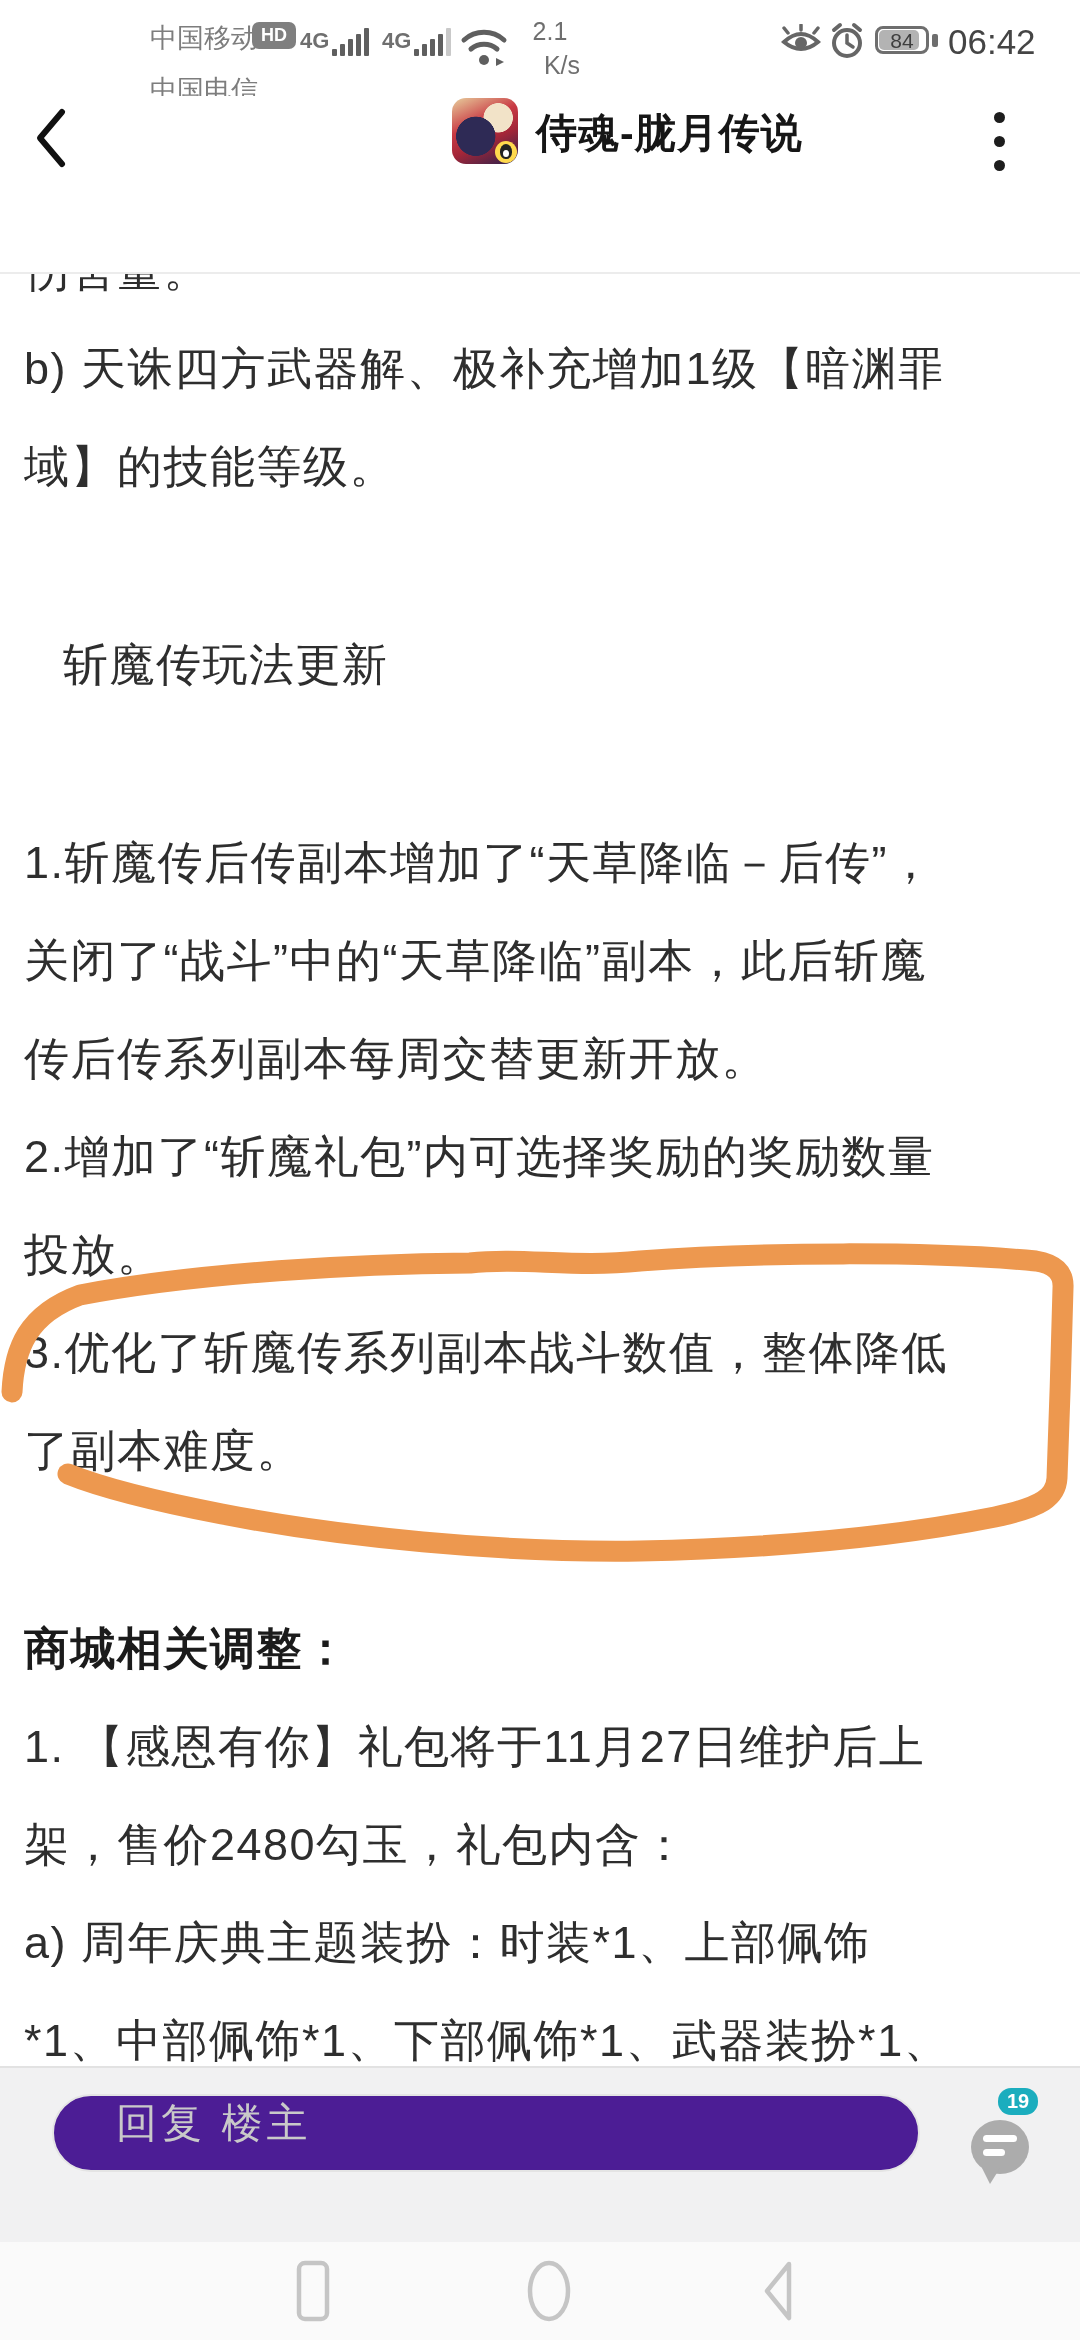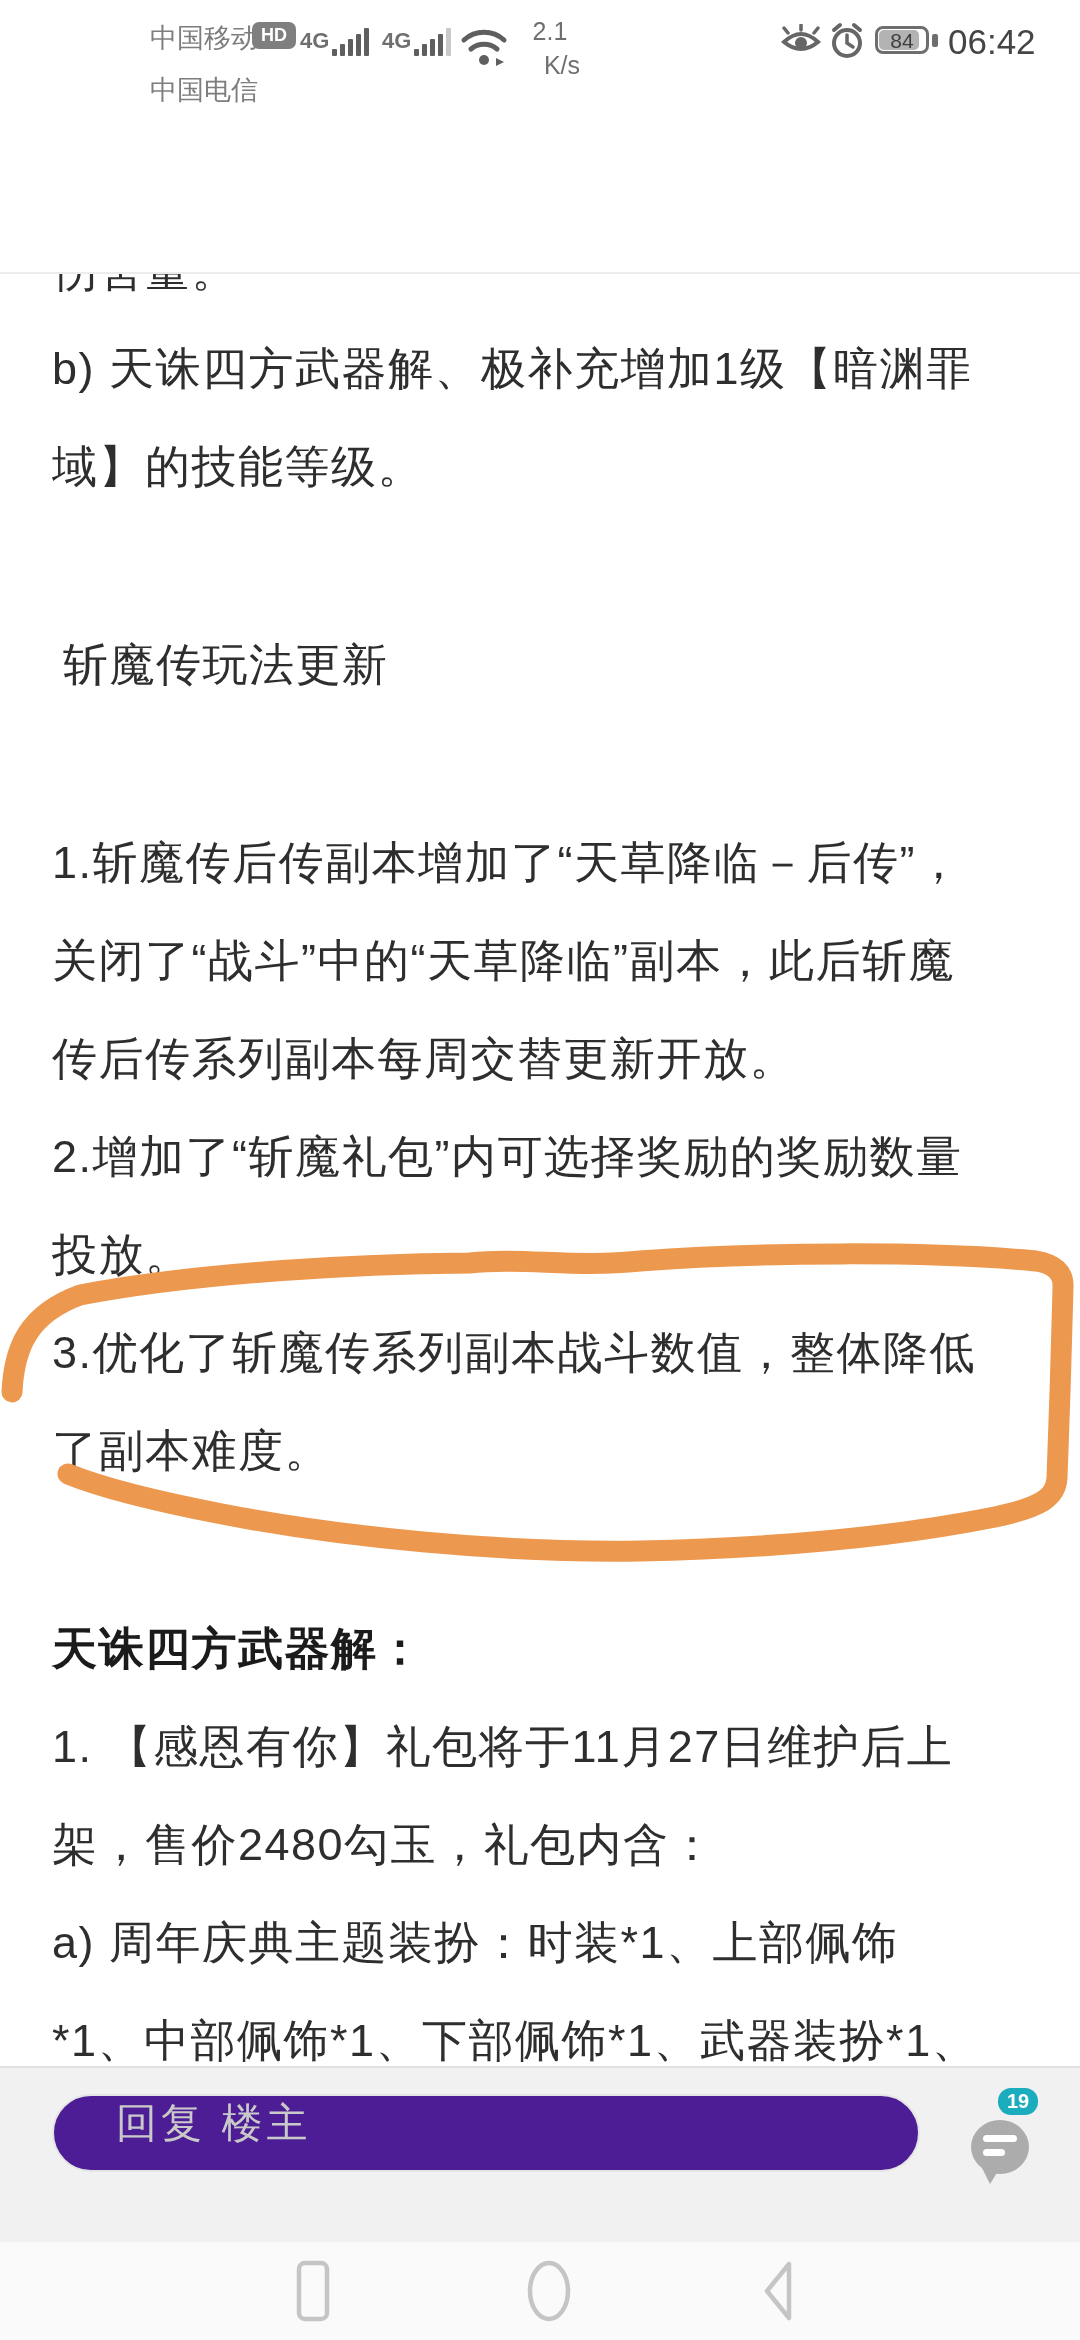--- a/index.html
+++ b/index.html
@@ -31,21 +31,21 @@
       radial-gradient(circle at 70% 30%, #f2e3c8 0 22%, transparent 23%),
       linear-gradient(155deg,#e8cf9d 0%,#c93a44 38%,#a32638 62%,#27224d 100%);}
   .penguin{position:absolute;right:1px;bottom:1px;width:22px;height:22px;border-radius:50%;background:#ffd94d;}
   .penguin b{position:absolute;left:5px;top:3px;width:12px;height:15px;background:#222;border-radius:50% 50% 45% 45%;}
   .penguin i{position:absolute;left:8px;top:9px;width:6px;height:7px;background:#fff;border-radius:50%;}
   .app-title{position:absolute;left:536px;top:10px;font-size:41px;font-weight:600;color:#161616;letter-spacing:1px;white-space:nowrap;}
   .menu-btn{position:absolute;left:972px;top:6px;width:50px;height:80px;}
   .menu-btn s{position:absolute;left:22px;width:11px;height:11px;border-radius:50%;background:#1d1d1d;}
   
   .content-clip{position:absolute;left:0;top:272px;width:1080px;height:1794px;overflow:hidden;border-top:2px solid #ececec;background:#fff;}
-  .doc-line{height:98px;display:flex;align-items:center;padding-left:52px;font-size:45px;color:#2e2e2e;
+  .doc-line{height:98px;display:flex;align-items:center;padding-left:24px;font-size:45px;color:#2e2e2e;
     letter-spacing:1.5px;white-space:nowrap;}
   .doc-line.first{margin-top:-52px;}
   .doc-line.gap{margin-top:100px;}
   .doc-line.bold{font-weight:bold;color:#1b1b1b;}
   .doc-line.indent{padding-left:63px;}
   
   .annotation{position:absolute;left:0;top:0;pointer-events:none;}
   
   .reply-bar{position:absolute;left:0;top:2066px;width:1080px;height:176px;background:#f1f1f2;border-top:2px solid #e2e2e2;box-sizing:border-box;}
   .reply-input{position:absolute;left:52px;top:26px;width:868px;height:78px;background:#4c1d95;
@@ -106,35 +106,54 @@
       <path d="M6 8 L12 3 M32 8 L26 3" stroke="#666" stroke-width="4" stroke-linecap="round"></path>
     </svg>
     <div class="batt">
       <div class="batt-fill"></div>
       <div class="batt-txt">84</div>
     </div>
     <div class="batt-nub"></div>
     <span class="sb clock-txt" style="left:948px;top:22px;">06:42</span>
   </div>
 
+  <div class="app-bar">
+    <div class="back-btn">
+      <svg width="44" height="72" viewBox="0 0 44 72">
+        <polyline points="32,10 10,36 32,62" fill="none" stroke="#111" stroke-width="6" stroke-linecap="round" stroke-linejoin="round"></polyline>
+      </svg>
+    </div>
+    <div class="app-icon">
+      <span class="penguin">
+          <b></b>
+          <i></i>
+        </span>
+    </div>
+    <span class="app-title">侍魂-胧月传说</span>
+    <div class="menu-btn">
+      <s style="top:10px"></s>
+      <s style="top:34px"></s>
+      <s style="top:58px"></s>
+    </div>
+  </div>
 
   <div class="content-clip">
     <div id="doc">
         <div class="doc-line first">伤害量。</div>
         <div class="doc-line">b) 天诛四方武器解、极补充增加1级【暗渊罪</div>
         <div class="doc-line">域】的技能等级。</div>
         <div class="doc-line gap indent">斩魔传玩法更新</div>
         <div class="doc-line gap">1.斩魔传后传副本增加了“天草降临－后传”，</div>
         <div class="doc-line">关闭了“战斗”中的“天草降临”副本，此后斩魔</div>
         <div class="doc-line">传后传系列副本每周交替更新开放。</div>
         <div class="doc-line">2.增加了“斩魔礼包”内可选择奖励的奖励数量</div>
         <div class="doc-line">投放。</div>
         <div class="doc-line">3.优化了斩魔传系列副本战斗数值，整体降低</div>
         <div class="doc-line">了副本难度。</div>
-        <div class="doc-line gap bold">天诛四方武器解：</div>
+        <div class="doc-line gap bold">商城相关调整：</div>
         <div class="doc-line">1. 【感恩有你】礼包将于11月27日维护后上</div>
         <div class="doc-line">架，售价2480勾玉，礼包内含：</div>
         <div class="doc-line">a) 周年庆典主题装扮：时装*1、上部佩饰</div>
         <div class="doc-line">*1、中部佩饰*1、下部佩饰*1、武器装扮*1、</div>
       </div>
   </div>
 
   <svg class="annotation" width="1080" height="2340" viewBox="0 0 1080 2340">
     <path d="M 12 1392
          C 14 1348, 28 1314, 80 1295

